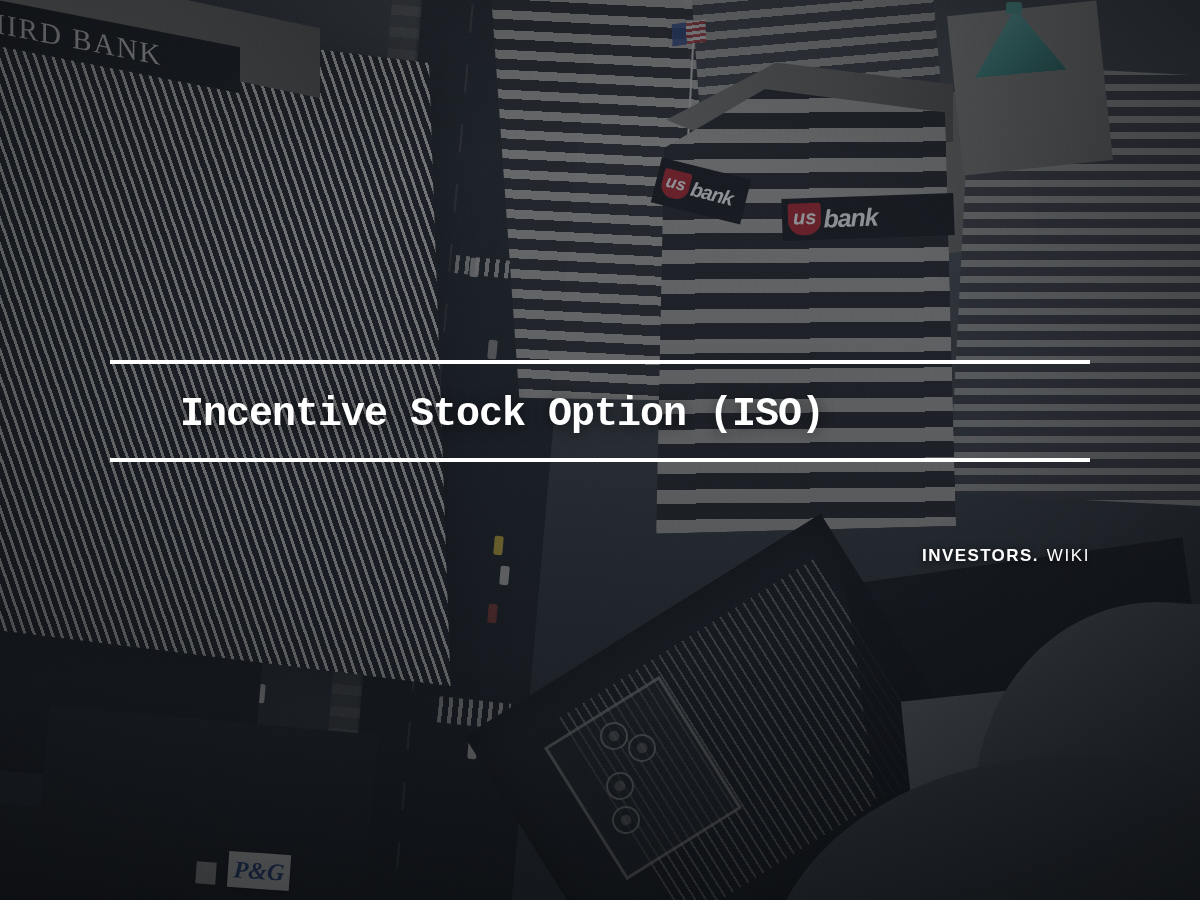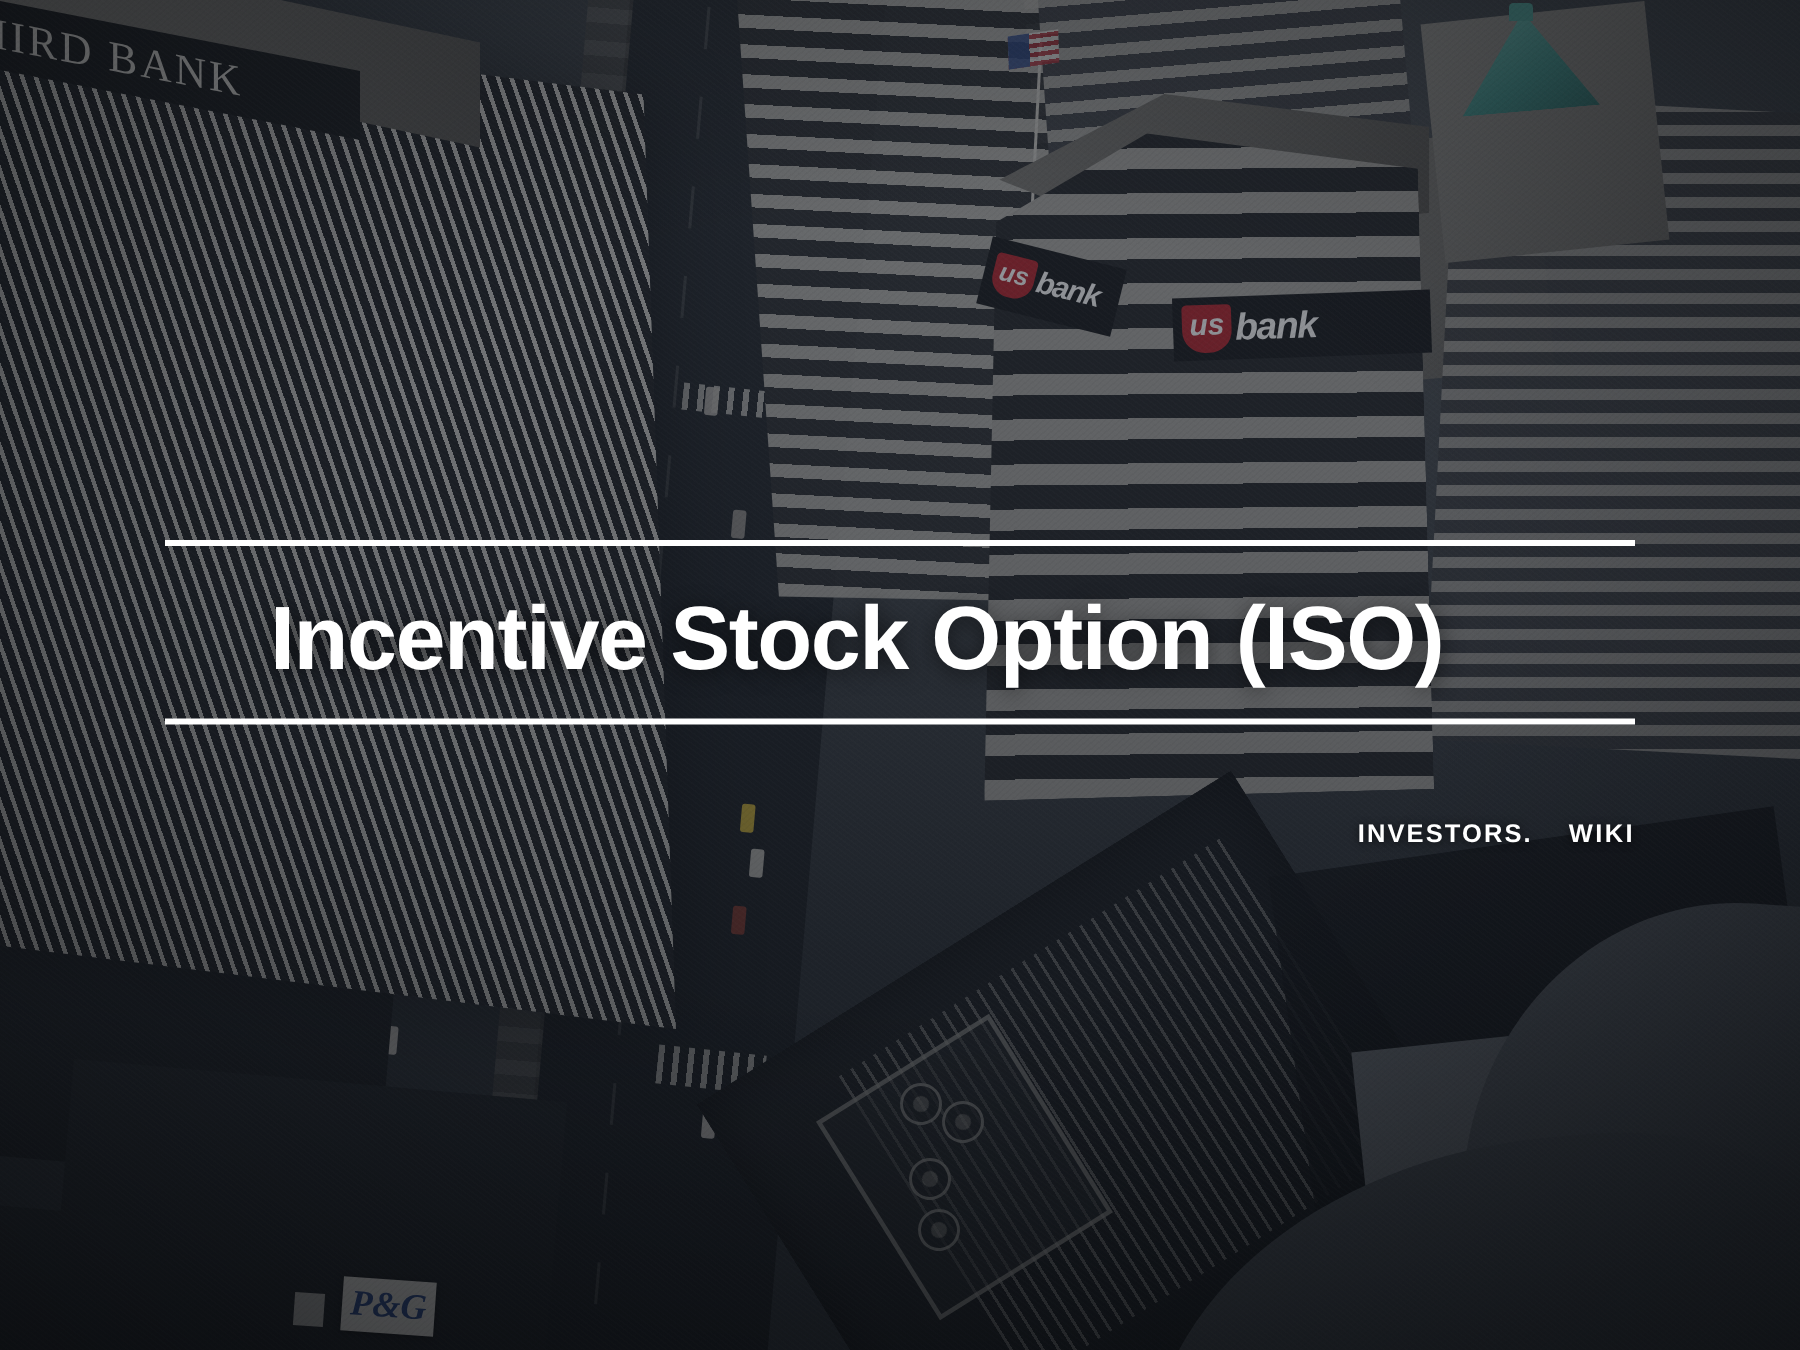--- a/index.html
+++ b/index.html
@@ -390,41 +390,41 @@
     height: 4px;
     background: #ffffff;
     width: 100%;
   }
   .title-wrap {
     padding: 30px 0 22px 70px;
   }
   .hero-title {
     margin: 0;
     color: #ffffff;
-    font-family: Liberation Sans, sans-serif;
+    font-family: Liberation Mono, monospace;
     font-weight: bold;
-    font-size: 60px;
+    font-size: 40px;
     line-height: 1.05;
     letter-spacing: -1px;
     white-space: nowrap;
     text-shadow: 0 2px 14px rgba(0,0,0,.55);
   }
   .brand {
     position: absolute;
     right: 0;
     top: 186px;
     color: #ffffff;
     font-family: "Liberation Sans", sans-serif;
     font-size: 17px;
     letter-spacing: 1.4px;
     text-shadow: 0 1px 6px rgba(0,0,0,.7);
     white-space: nowrap;
   }
   .brand .b-light { font-weight: bold; }
-  .brand .b-bold  { font-weight: bold; margin-left: 24px; letter-spacing: 1.6px; }
+  .brand .b-bold  { font-weight: normal; margin-left: 8px; letter-spacing: 1.6px; }
 </style>
 </head>
 <body>
 
 <div id="hero">
 
   <div class="photo-layer bg-base">
 
     <div class="avenue"></div>
     <div class="sidewalk"></div>

